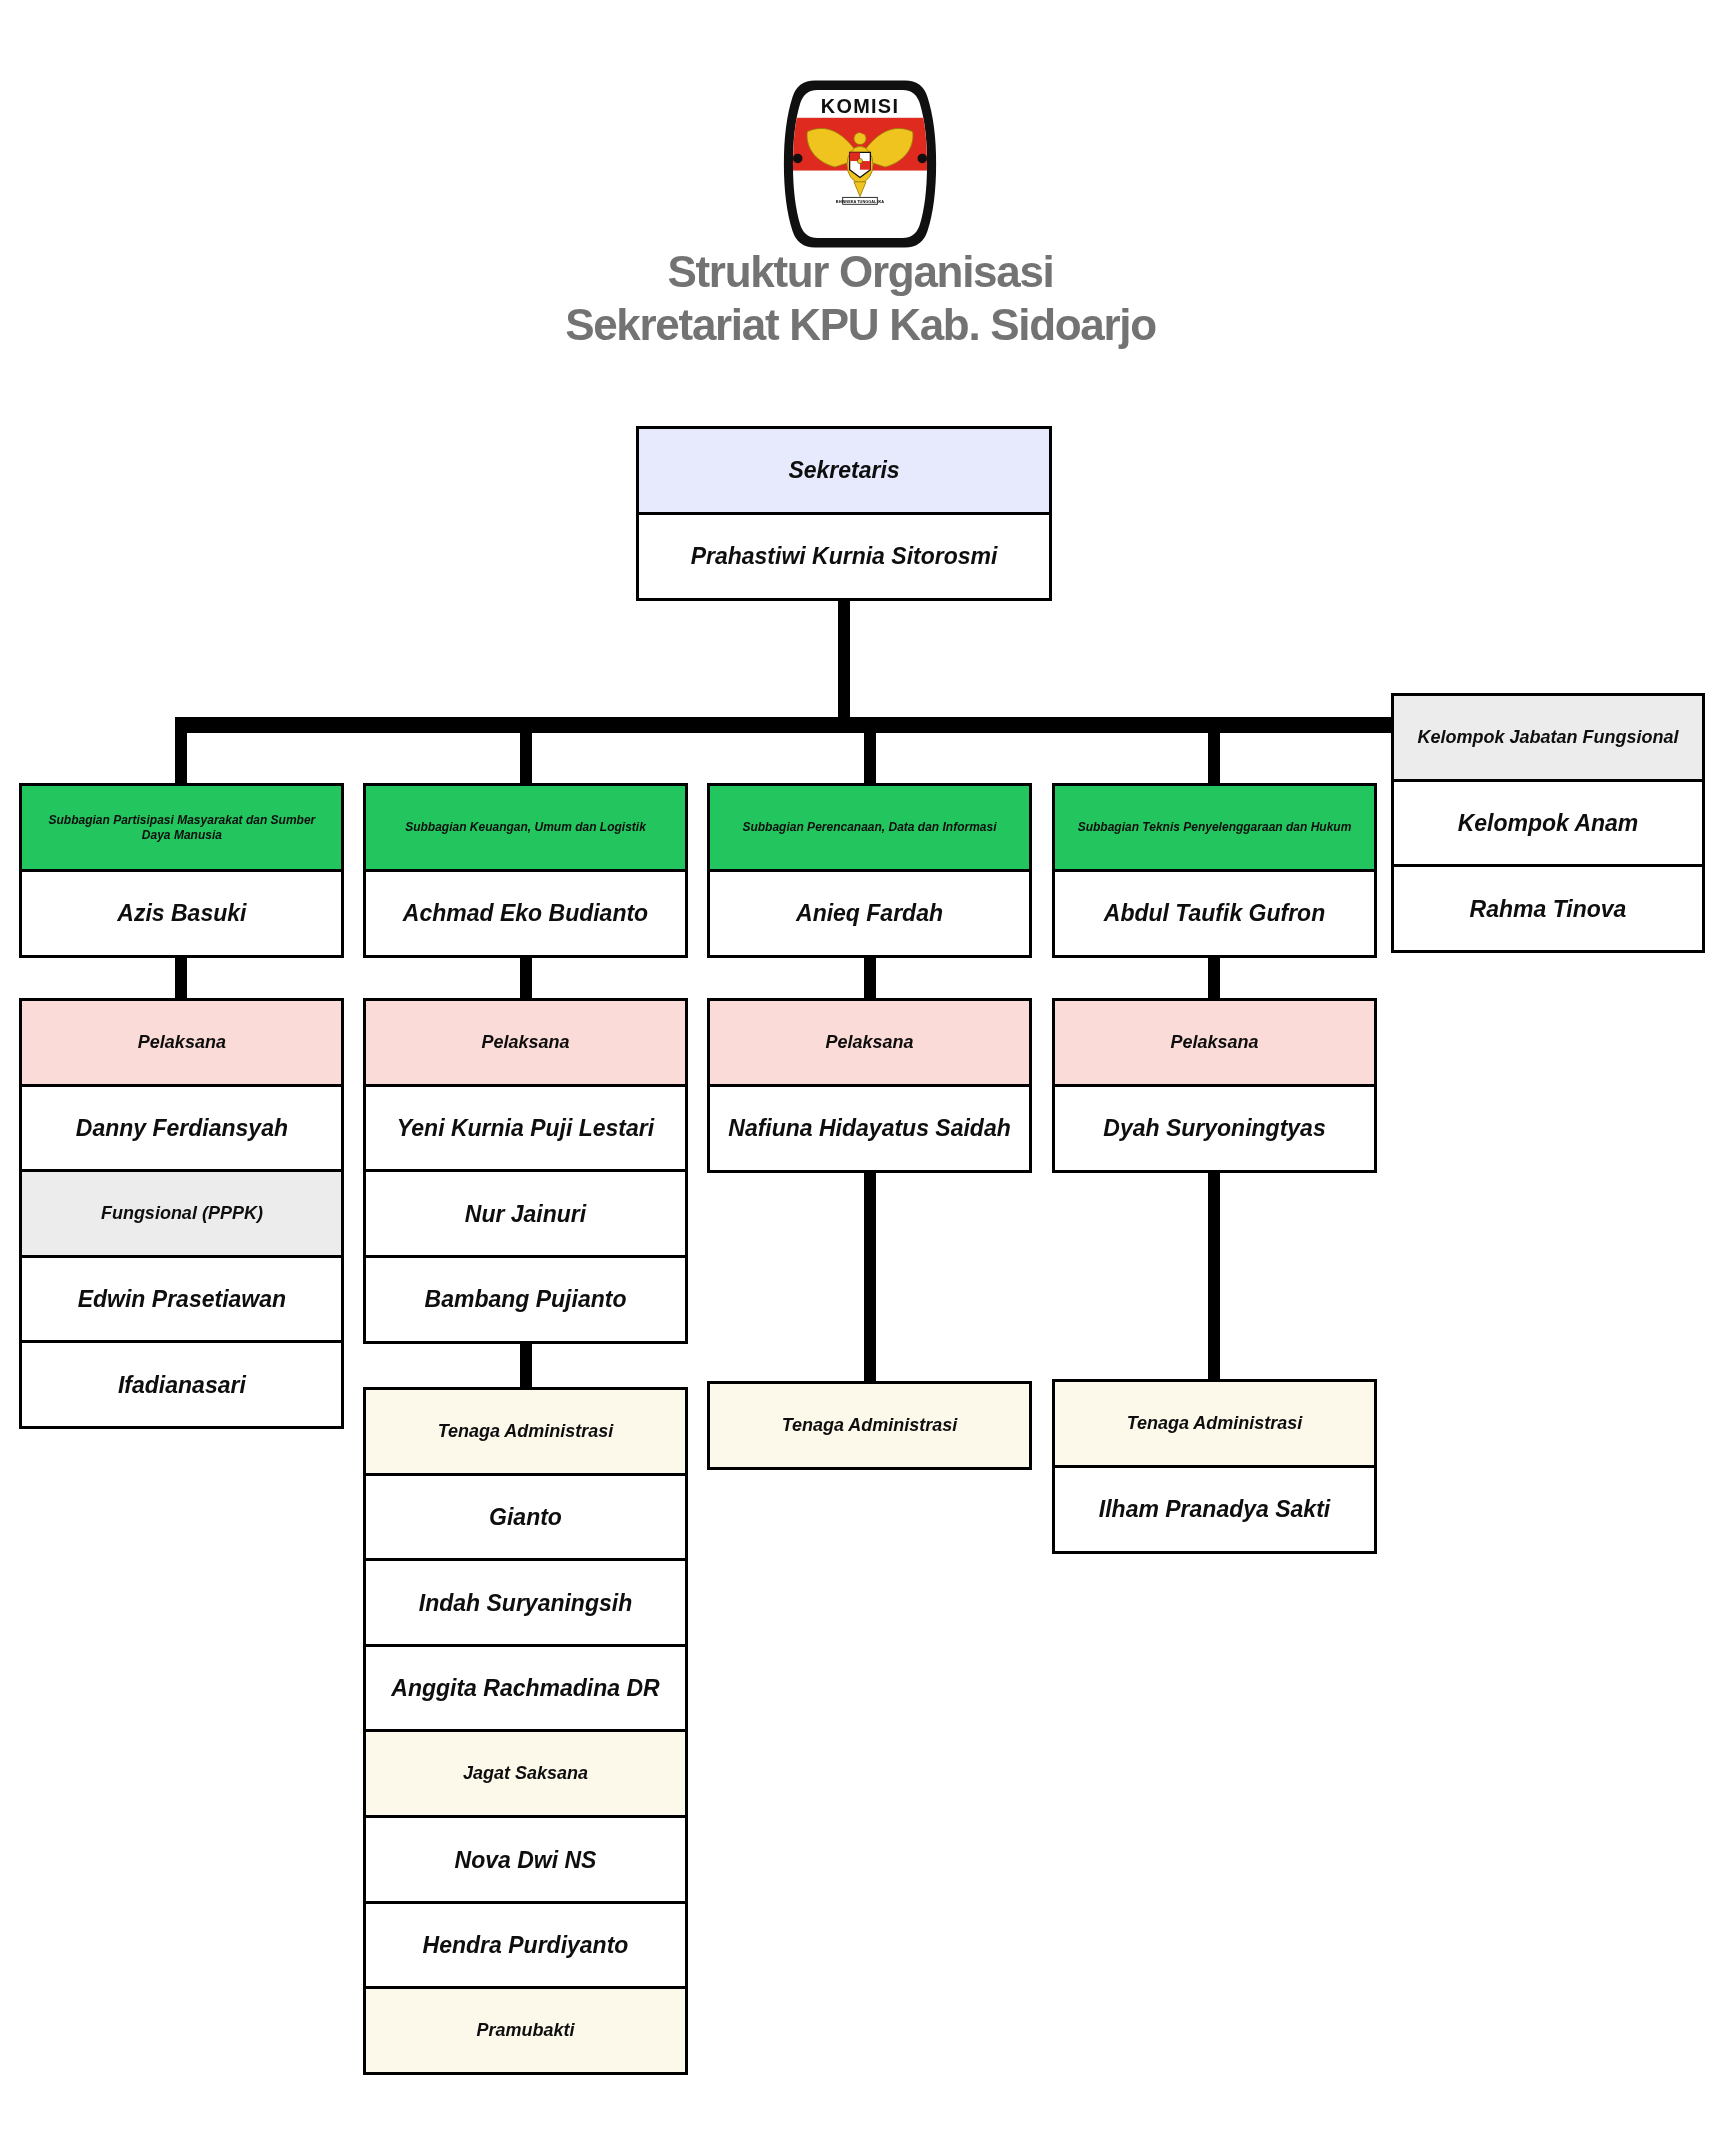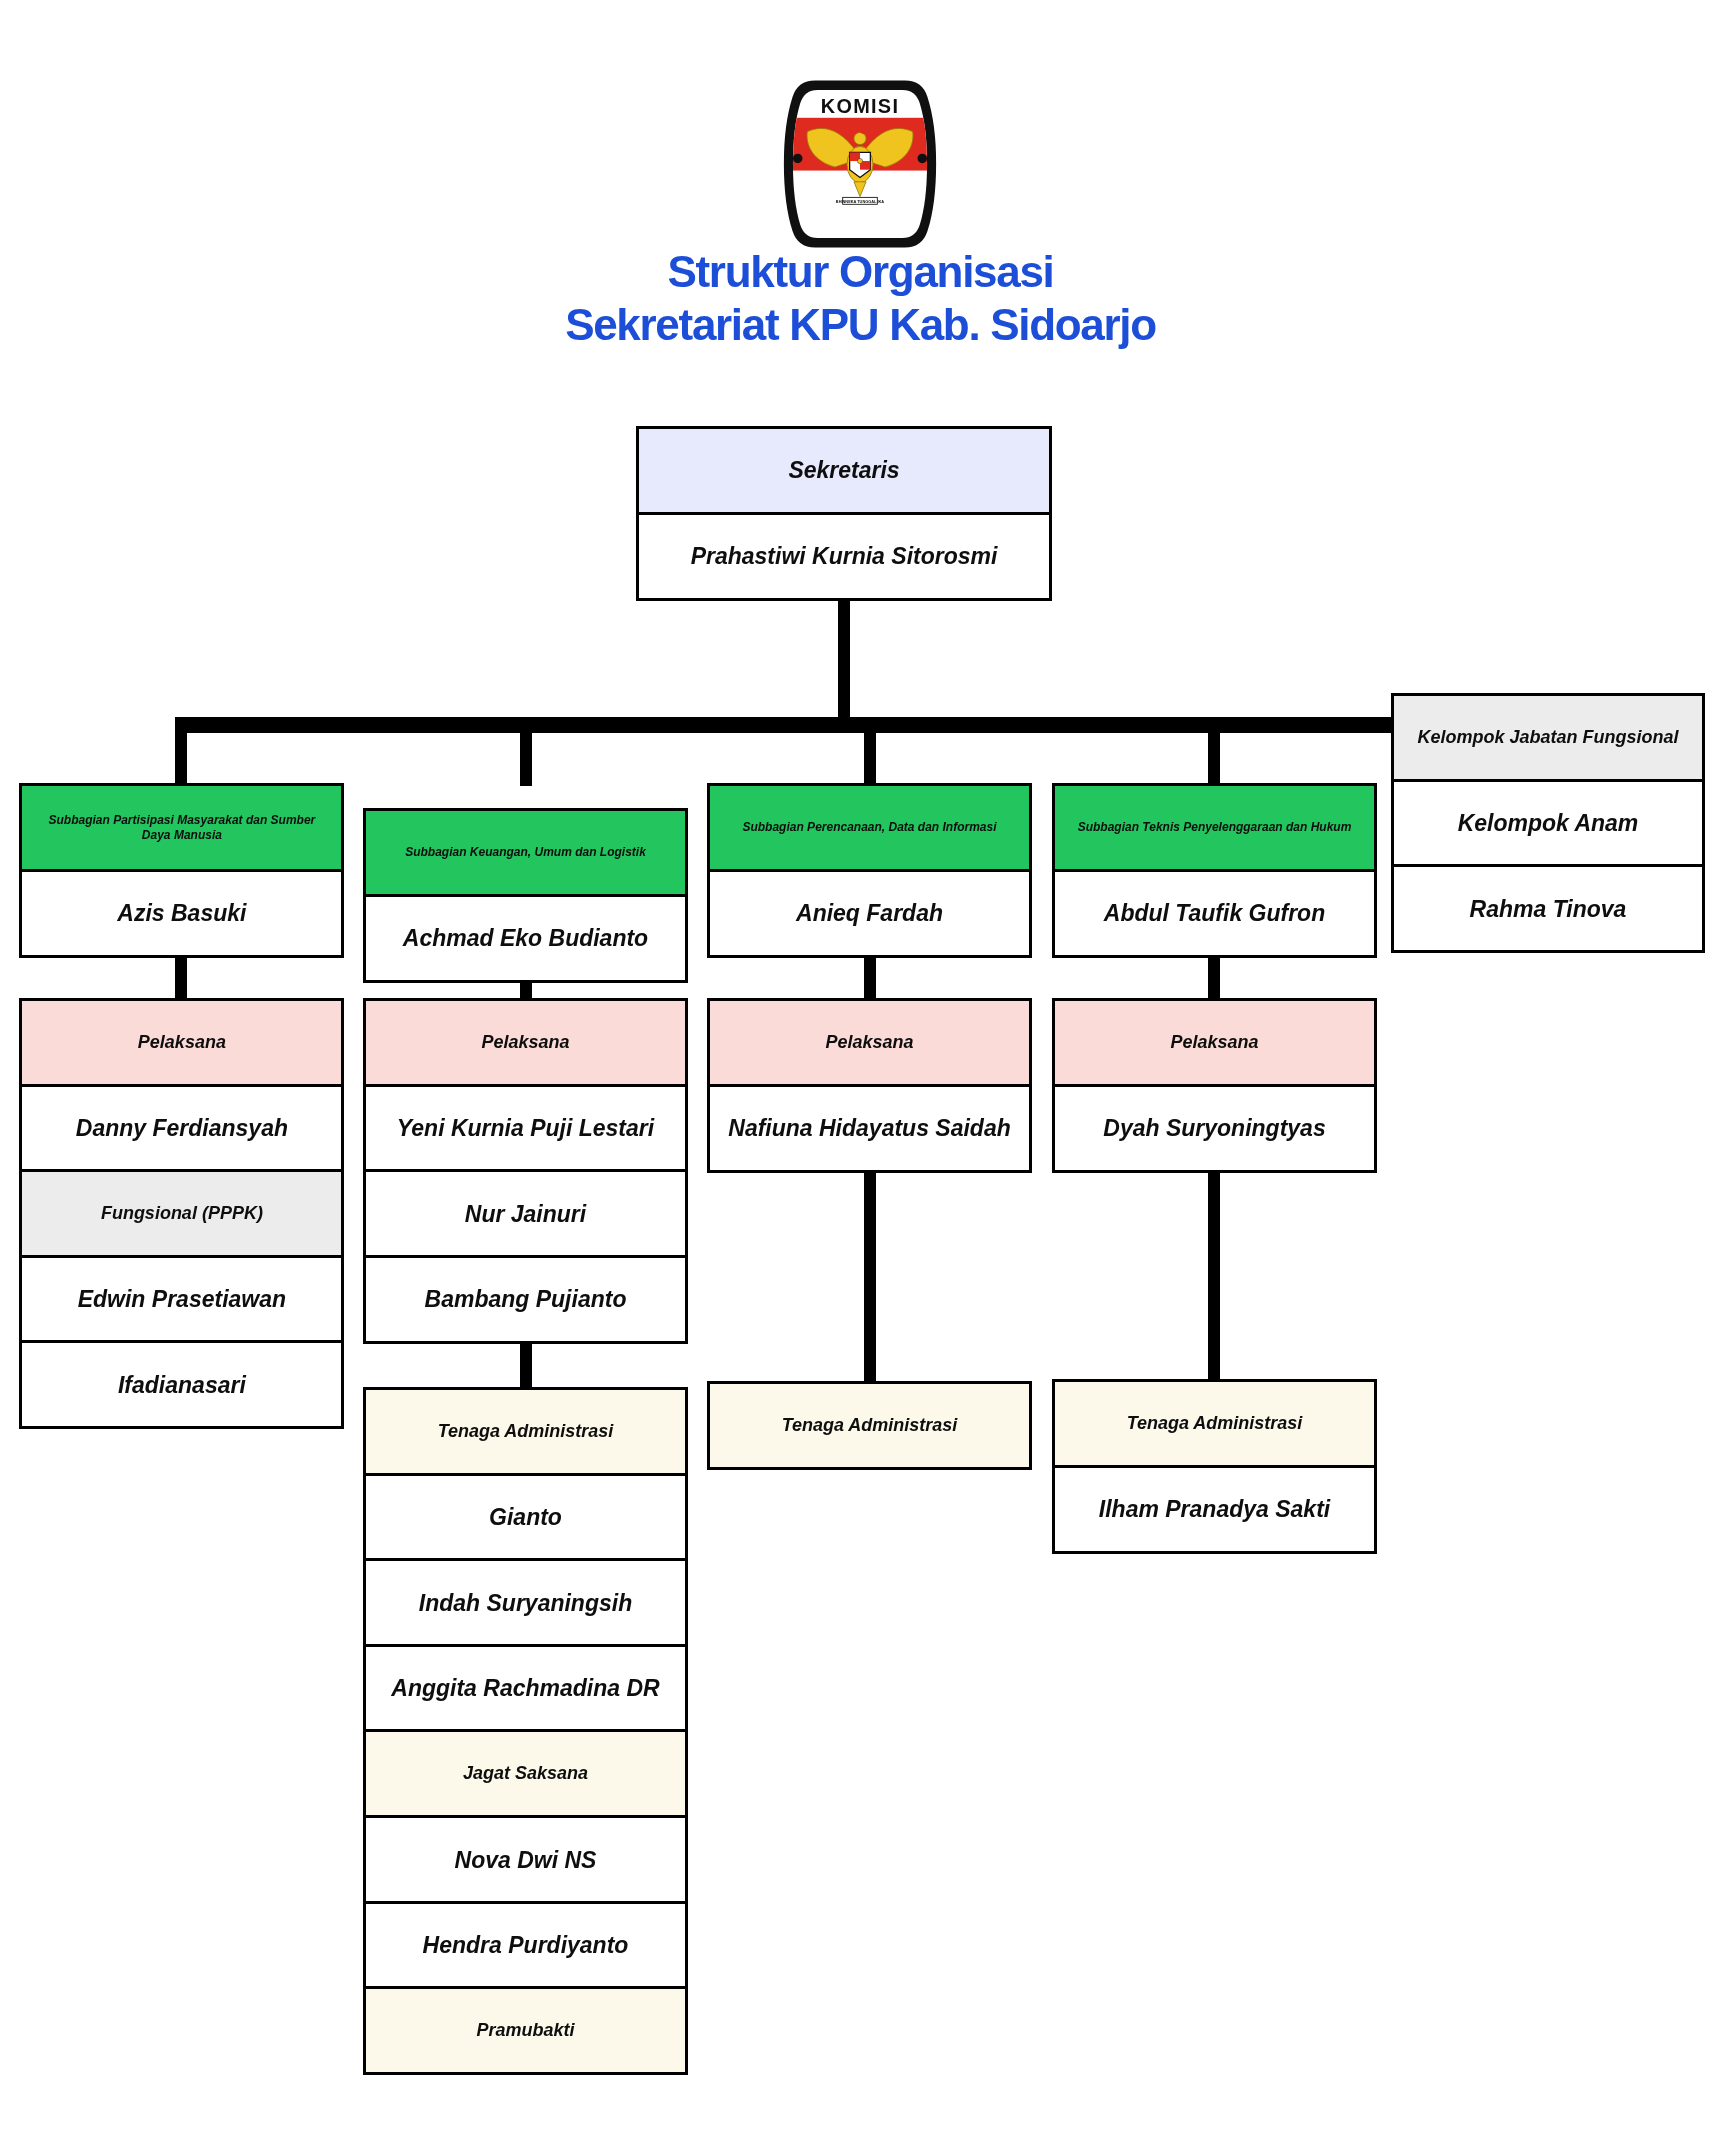--- a/index.html
+++ b/index.html
@@ -3,21 +3,21 @@
 <meta charset="utf-8">
 <style>
   html,body{margin:0;padding:0;}
   body{
     width:1721px;height:2688px;background:#ffffff;position:relative;
     font-family:"Liberation Sans",sans-serif;color:#0e0e0e;overflow:hidden;
   }
   .canvas{position:absolute;inset:0;}
   .title{
     position:absolute;left:0;top:246px;width:1721px;text-align:center;
-    font-weight:700;font-size:44px;letter-spacing:-1.3px;line-height:1.2;color:#1d4ed8;
+    font-weight:700;font-size:44px;letter-spacing:-1.3px;line-height:1.2;color:#737373;
   }
   .stack{position:absolute;}
   .cell{
     box-sizing:border-box;height:89px;border:3.4px solid #000;background:#ffffff;
     display:flex;align-items:center;justify-content:center;text-align:center;
     font-weight:700;font-size:23px;line-height:1.22;padding:0 7.7px;font-style:italic;
   }
   .cell + .cell{margin-top:-3.4px;}
   .hdr-blue  {background:#E6EAFC;font-size:23px;}
   .hdr-green {background:#22c55e;font-size:12px;padding:0 10.3px;}
@@ -89,21 +89,21 @@
 
   <div class="stack" style="left:636px;top:426px;width:416px;">
     <div class="cell hdr-blue">Sekretaris</div>
     <div class="cell">Prahastiwi Kurnia Sitorosmi</div>
   </div>
 
   <div class="stack" style="left:19.4px;top:783px;width:325px;">
       <div class="cell hdr-green">Subbagian Partisipasi Masyarakat dan Sumber Daya Manusia</div>
       <div class="cell">Azis Basuki</div>
     </div>
-  <div class="stack" style="left:363px;top:783px;width:325px;margin-top:25px;">
+  <div class="stack" style="left:363px;top:783px;width:325px;">
       <div class="cell hdr-green">Subbagian Keuangan, Umum dan Logistik</div>
       <div class="cell">Achmad Eko Budianto</div>
     </div>
   <div class="stack" style="left:707px;top:783px;width:325px;">
       <div class="cell hdr-green">Subbagian Perencanaan, Data dan Informasi</div>
       <div class="cell">Anieq Fardah</div>
     </div>
   <div class="stack" style="left:1052px;top:783px;width:325px;">
       <div class="cell hdr-green">Subbagian Teknis Penyelenggaraan dan Hukum</div>
       <div class="cell">Abdul Taufik Gufron</div>

